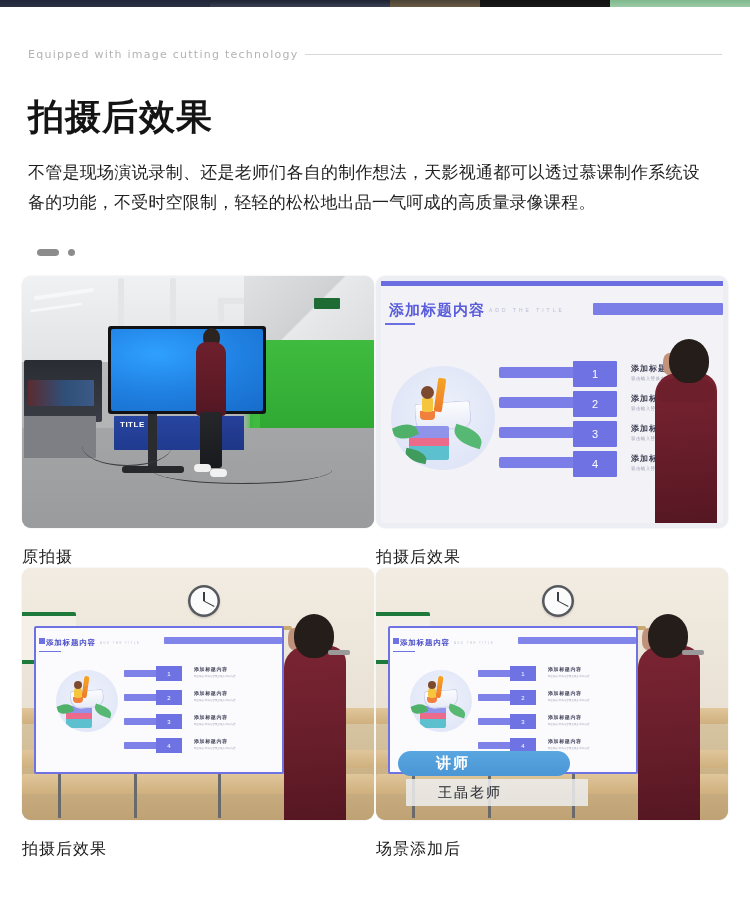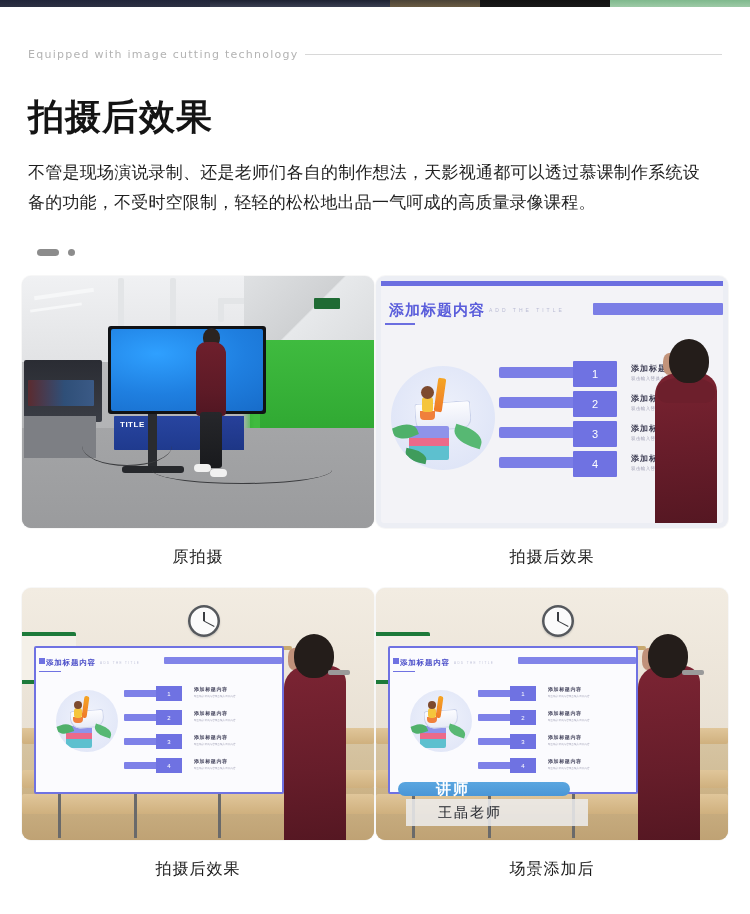--- a/index.html
+++ b/index.html
@@ -46,22 +46,22 @@
   .gallery {
     position:absolute; top:276px; left:22px; width:706px;
     display:grid; grid-template-columns:352px 352px; column-gap:2px; row-gap:0;
   }
   .cell { width:352px; }
   .shot {
     width:352px; height:252px; border-radius:9px; overflow:hidden; position:relative;
     background:#d7d7d7; box-shadow:0 0 0 1px rgba(0,0,0,.03);
   }
   .caption {
-    text-align:center; font-size:16px; color:#1b1b1b; letter-spacing:1px;
-    padding-top:19px; padding-bottom:20px;
+    text-align:left; font-size:16px; color:#1b1b1b; letter-spacing:1px;
+    padding-top:19px; 
   }
 
   
   .s1 { background:linear-gradient(180deg,#e9eaec 0%,#e3e4e6 34%,#b9babc 34%,#a9aaac 100%); }
   .s1-ceiling { position:absolute; left:0; top:0; width:100%; height:86px; background:linear-gradient(180deg,#f0f1f3,#e2e3e5); }
   .s1-ceil-beam { position:absolute; background:#f6f7f8; }
   .s1-rail { position:absolute; background:#e3e5e7; border-radius:2px; }
   .s1-truss { position:absolute; right:0; top:0; width:130px; height:120px;
     background:linear-gradient(135deg,#dfe1e3 0%,#cfd1d3 40%,#e7e9eb 41%,#d3d5d7 100%); }
   .s1-exit { position:absolute; right:34px; top:22px; width:26px; height:11px; background:#1f6b34; border-radius:1px; }
@@ -169,21 +169,21 @@
   .cls-item span { display:block; font-size:2.6px; color:#a3a3b8; margin-top:1.5px; }
   .cls-person-body { position:absolute; left:262px; top:78px; width:62px; height:174px;
     background:linear-gradient(175deg,#7b2433 0%,#661d2a 60%,#551722 100%); border-radius:22px 16px 0 0; }
   .cls-person-head { position:absolute; left:272px; top:46px; width:40px; height:44px;
     background:#241d1a; border-radius:50% 50% 46% 46%; }
   .cls-person-face { position:absolute; left:266px; top:60px; width:14px; height:22px; background:#c0917a; border-radius:40%; }
   .cls-mic { position:absolute; left:306px; top:82px; width:22px; height:5px; background:#9a9a9a; border-radius:2px; }
 
   
   .lt-pill {
-    position:absolute; left:22px; bottom:44px; width:172px; height:14px;
+    position:absolute; left:22px; bottom:44px; width:172px; height:25px;
     background:linear-gradient(180deg,#5aa6e0,#4a96d6); border-radius:13px;
     display:flex; align-items:center; padding-left:38px;
     color:#ffffff; font-size:15px; font-weight:700; letter-spacing:2px;
   }
   .lt-name {
     position:absolute; left:30px; bottom:14px; width:182px; height:27px;
     background:rgba(236,236,238,.86);
     display:flex; align-items:center; padding-left:32px;
     color:#20232a; font-size:14px; letter-spacing:2px;
   }

